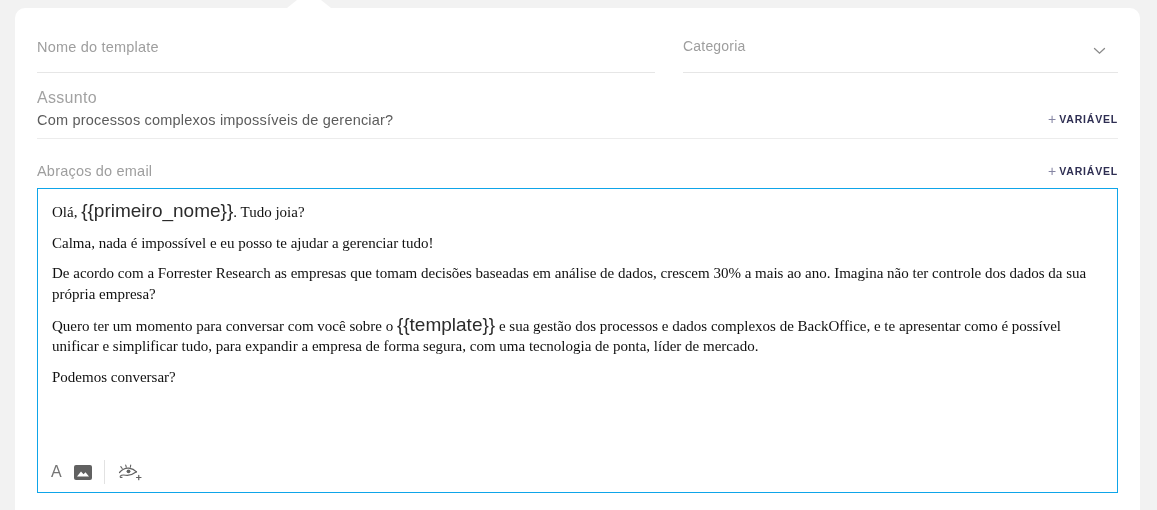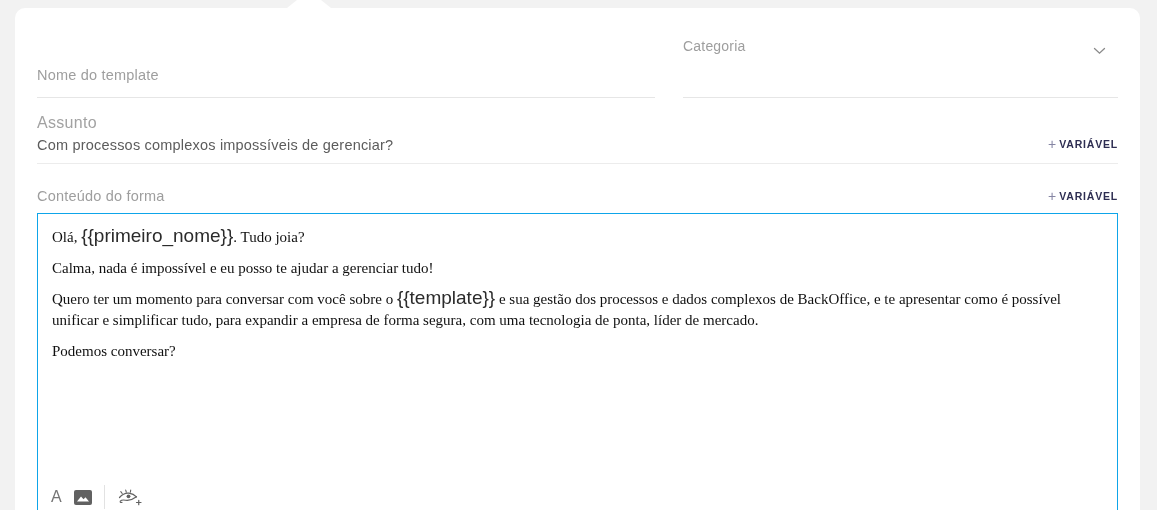--- a/index.html
+++ b/index.html
@@ -18,21 +18,21 @@
   .notch {
     position:absolute; left:287px; top:0; width:44px; height:8px;
     background:#ffffff;
     clip-path:polygon(10px 0, 34px 0, 44px 8px, 0 8px);
   }
   .row-top { display:flex; gap:28px; margin-top:30px; }
   .field-underline {
     border-bottom:1px solid #e6e6e6;
     padding-bottom:13px;
   }
-  .tpl-name { width:618px;margin-top:28px; }
+  .tpl-name { width:618px; }
   .tpl-name input {
     border:0; outline:none; width:100%;
     font-family:"Liberation Sans","DejaVu Sans",sans-serif;
     font-size:14.5px; color:#5c5c5c; background:transparent;
     letter-spacing:.2px;
   }
   .tpl-name input::placeholder { color:#9e9e9e; opacity:1; }
   .category { flex:1; display:flex; align-items:flex-start; justify-content:space-between; cursor:pointer; }
   .category .ph { font-size:14px; color:#9e9e9e; letter-spacing:.2px; }
   .category .chev { margin-right:12px; margin-top:3px; }
@@ -102,31 +102,32 @@
     <div class="subject-row">
       <span class="subject-value">Com processos complexos impossíveis de gerenciar?</span>
       <button class="var-btn">
         <span class="plus">+</span>
         <span class="lbl">VARIÁVEL</span>
       </button>
     </div>
   </div>
 
   <div class="content-row">
-    <span class="content-label">Conteúdo do forma</span>
+    <span class="content-label">Abraços do email</span>
     <button class="var-btn">
       <span class="plus">+</span>
       <span class="lbl">VARIÁVEL</span>
     </button>
   </div>
 
   <div class="editor">
     <div class="editor-body">
         <p><span>Olá, </span><span class="var-token">{{primeiro_nome}}</span><span>. Tudo joia?</span></p>
         <p><span>Calma, nada é impossível e eu posso te ajudar a gerenciar tudo!</span></p>
+        <p><span>De acordo com a Forrester Research as empresas que tomam decisões baseadas em análise de dados, crescem 30% a mais ao ano. Imagina não ter controle dos dados da sua própria empresa?</span></p>
         <p><span>Quero ter um momento para conversar com você sobre o </span><span class="var-token">{{template}}</span><span> e sua gestão dos processos e dados complexos de BackOffice, e te apresentar como é possível unificar e simplificar tudo, para expandir a empresa de forma segura, com uma tecnologia de ponta, líder de mercado.</span></p>
         <p><span>Podemos conversar?</span></p>
       </div>
 
     <div class="toolbar">
       <button class="tb-btn tb-font">A</button>
       <button class="tb-btn">
         <svg width="18" height="15" viewBox="0 0 18 15">
           <rect x="0" y="0" width="18" height="15" rx="2" fill="#616161"></rect>
           <path d="M3 11.5 L7 6.5 L9.5 9.2 L11.5 7.2 L15 11.5 Z" fill="#ffffff"></path>

